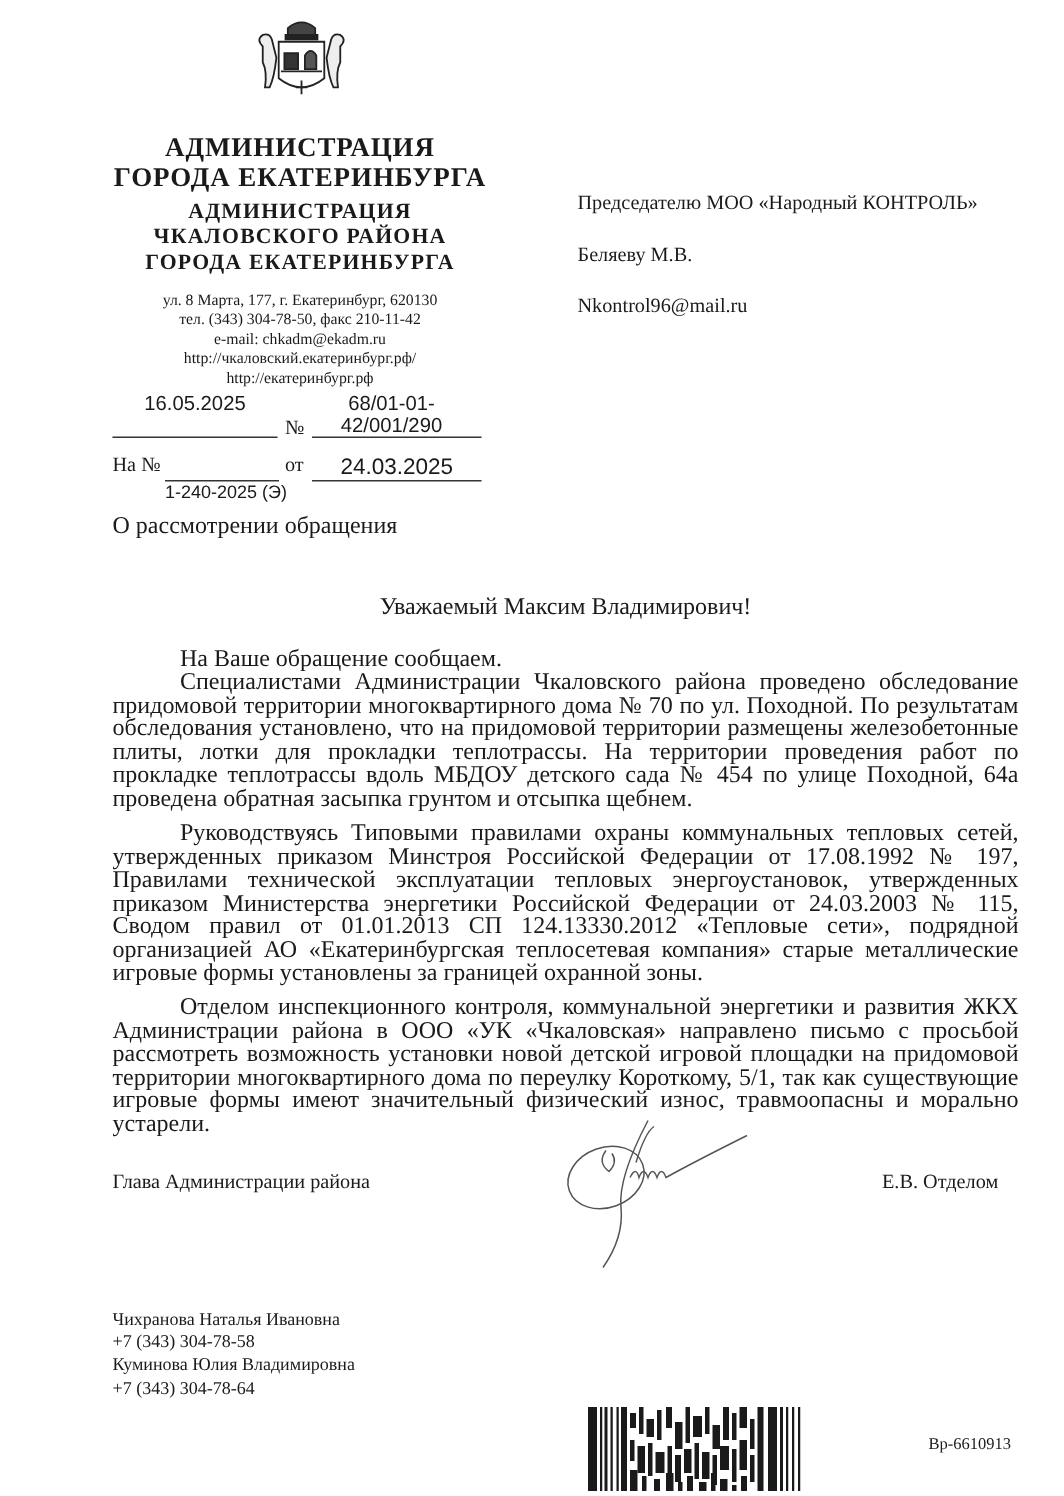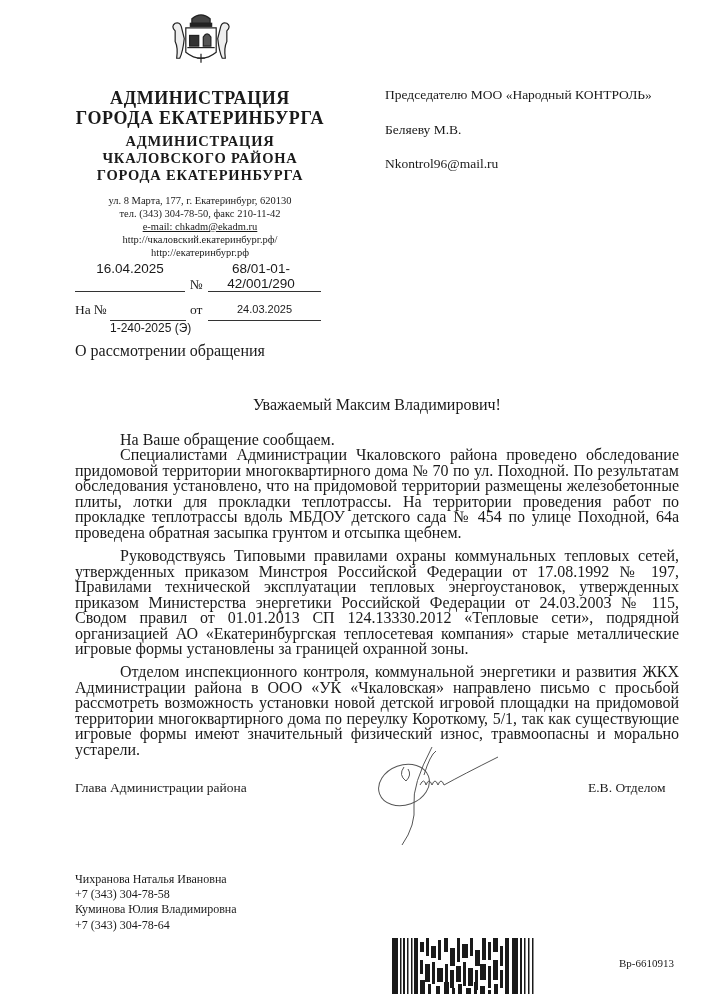--- a/index.html
+++ b/index.html
@@ -7,21 +7,21 @@
          font-family: "Liberation Serif", "DejaVu Serif", serif; color: #1a1a1a; }
   .abs { position: absolute; }
   .crest { left: 163px; top: 8px; width: 76px; width: 76px; height: 64px; }
   .hdr-center { left: 60px; width: 280px; text-align: center; }
   .h1 { font-weight: bold; font-size: 18px; line-height: 21px; letter-spacing: 0.6px; }
   .h2 { font-weight: bold; font-size: 14.5px; line-height: 18px; letter-spacing: 0.8px; }
   .addr { font-size: 10.5px; line-height: 13px; }
   .sans { font-family: "Liberation Sans", "DejaVu Sans", sans-serif; }
   .field { font-size: 13.5px; }
   .uline { border-bottom: 1px solid #333; height: 0; }
-  .recip { left: 385px; font-size: 13.5px; }
+  .recip { left: 385px; font-size: 13.5px; margin-top: 40px; }
   .body13 { font-size: 16px; line-height: 15.5px; }
   .para { left: 75px; width: 604px; text-align: justify; text-indent: 45px; }
   .sig-label { font-size: 13.5px; text-align: center; }
   .contacts { left: 75px; top: 872px; font-size: 12px; line-height: 15.2px; }
   .barcode { left: 392px; top: 938px; width: 164px; height: 56px; }
   .regno { left: 619px; top: 957px; font-size: 11px; }
 </style>
 </head>
 <body>
 
@@ -40,35 +40,35 @@
 </svg>
 
 <div class="abs hdr-center h1" style="top:88px;">АДМИНИСТРАЦИЯ</div>
 <div class="abs hdr-center h1" style="top:108px;">ГОРОДА ЕКАТЕРИНБУРГА</div>
 <div class="abs hdr-center h2" style="top:132px;">АДМИНИСТРАЦИЯ</div>
 <div class="abs hdr-center h2" style="top:149px;">ЧКАЛОВСКОГО РАЙОНА</div>
 <div class="abs hdr-center h2" style="top:166px;">ГОРОДА ЕКАТЕРИНБУРГА</div>
 
 <div class="abs hdr-center addr" style="top:194px;">ул. 8 Марта, 177, г. Екатеринбург, 620130</div>
 <div class="abs hdr-center addr" style="top:207px;">тел. (343) 304-78-50, факс 210-11-42</div>
-<div class="abs hdr-center addr" style="top:220px;text-decoration:underline;">e-mail: chkadm@ekadm.ru</div>
+<div class="abs hdr-center addr" style="top:220px;">e-mail: chkadm@ekadm.ru</div>
 <div class="abs hdr-center addr" style="top:233px;">http://чкаловский.екатеринбург.рф/</div>
 <div class="abs hdr-center addr" style="top:246px;">http://екатеринбург.рф</div>
 
-<div class="abs sans field" style="left:75px;top:261px;width:110px;text-align:center;">16.04.2025</div>
+<div class="abs sans field" style="left:75px;top:261px;width:110px;text-align:center;">16.05.2025</div>
 <div class="abs uline" style="left:75px;top:291px;width:110px;"></div>
 <div class="abs field" style="left:190px;top:277px;">№</div>
 <div class="abs sans field" style="left:200px;top:261px;width:122px;text-align:center;">68/01-01-42/001/290</div>
 <div class="abs uline" style="left:208px;top:291px;width:113px;"></div>
 
 <div class="abs field" style="left:75px;top:302px;">На №</div>
 <div class="abs sans" style="left:110px;top:321px;font-size:12px;">1-240-2025 (Э)</div>
 <div class="abs uline" style="left:110px;top:320px;width:76px;"></div>
 <div class="abs field" style="left:190px;top:302px;">от</div>
-<div class="abs sans" style="left:208px;top:303px;width:113px;text-align:center;font-size:11px;">24.03.2025</div>
+<div class="abs sans" style="left:208px;top:303px;width:113px;text-align:center;font-size:15px;">24.03.2025</div>
 <div class="abs uline" style="left:208px;top:320px;width:113px;"></div>
 
 <div class="abs recip" style="top:87px;">Председателю МОО «Народный КОНТРОЛЬ»</div>
 <div class="abs recip" style="top:122px;">Беляеву М.В.</div>
 <div class="abs recip" style="top:156px;">Nkontrol96@mail.ru</div>
 
 <div class="abs body13" style="left:75px;top:343px;">О рассмотрении обращения</div>
 <div class="abs body13" style="left:75px;top:397px;width:604px;text-align:center;">Уважаемый Максим Владимирович!</div>
 
 <div class="abs body13" style="left:120px;top:432px;">На Ваше обращение сообщаем.</div>

